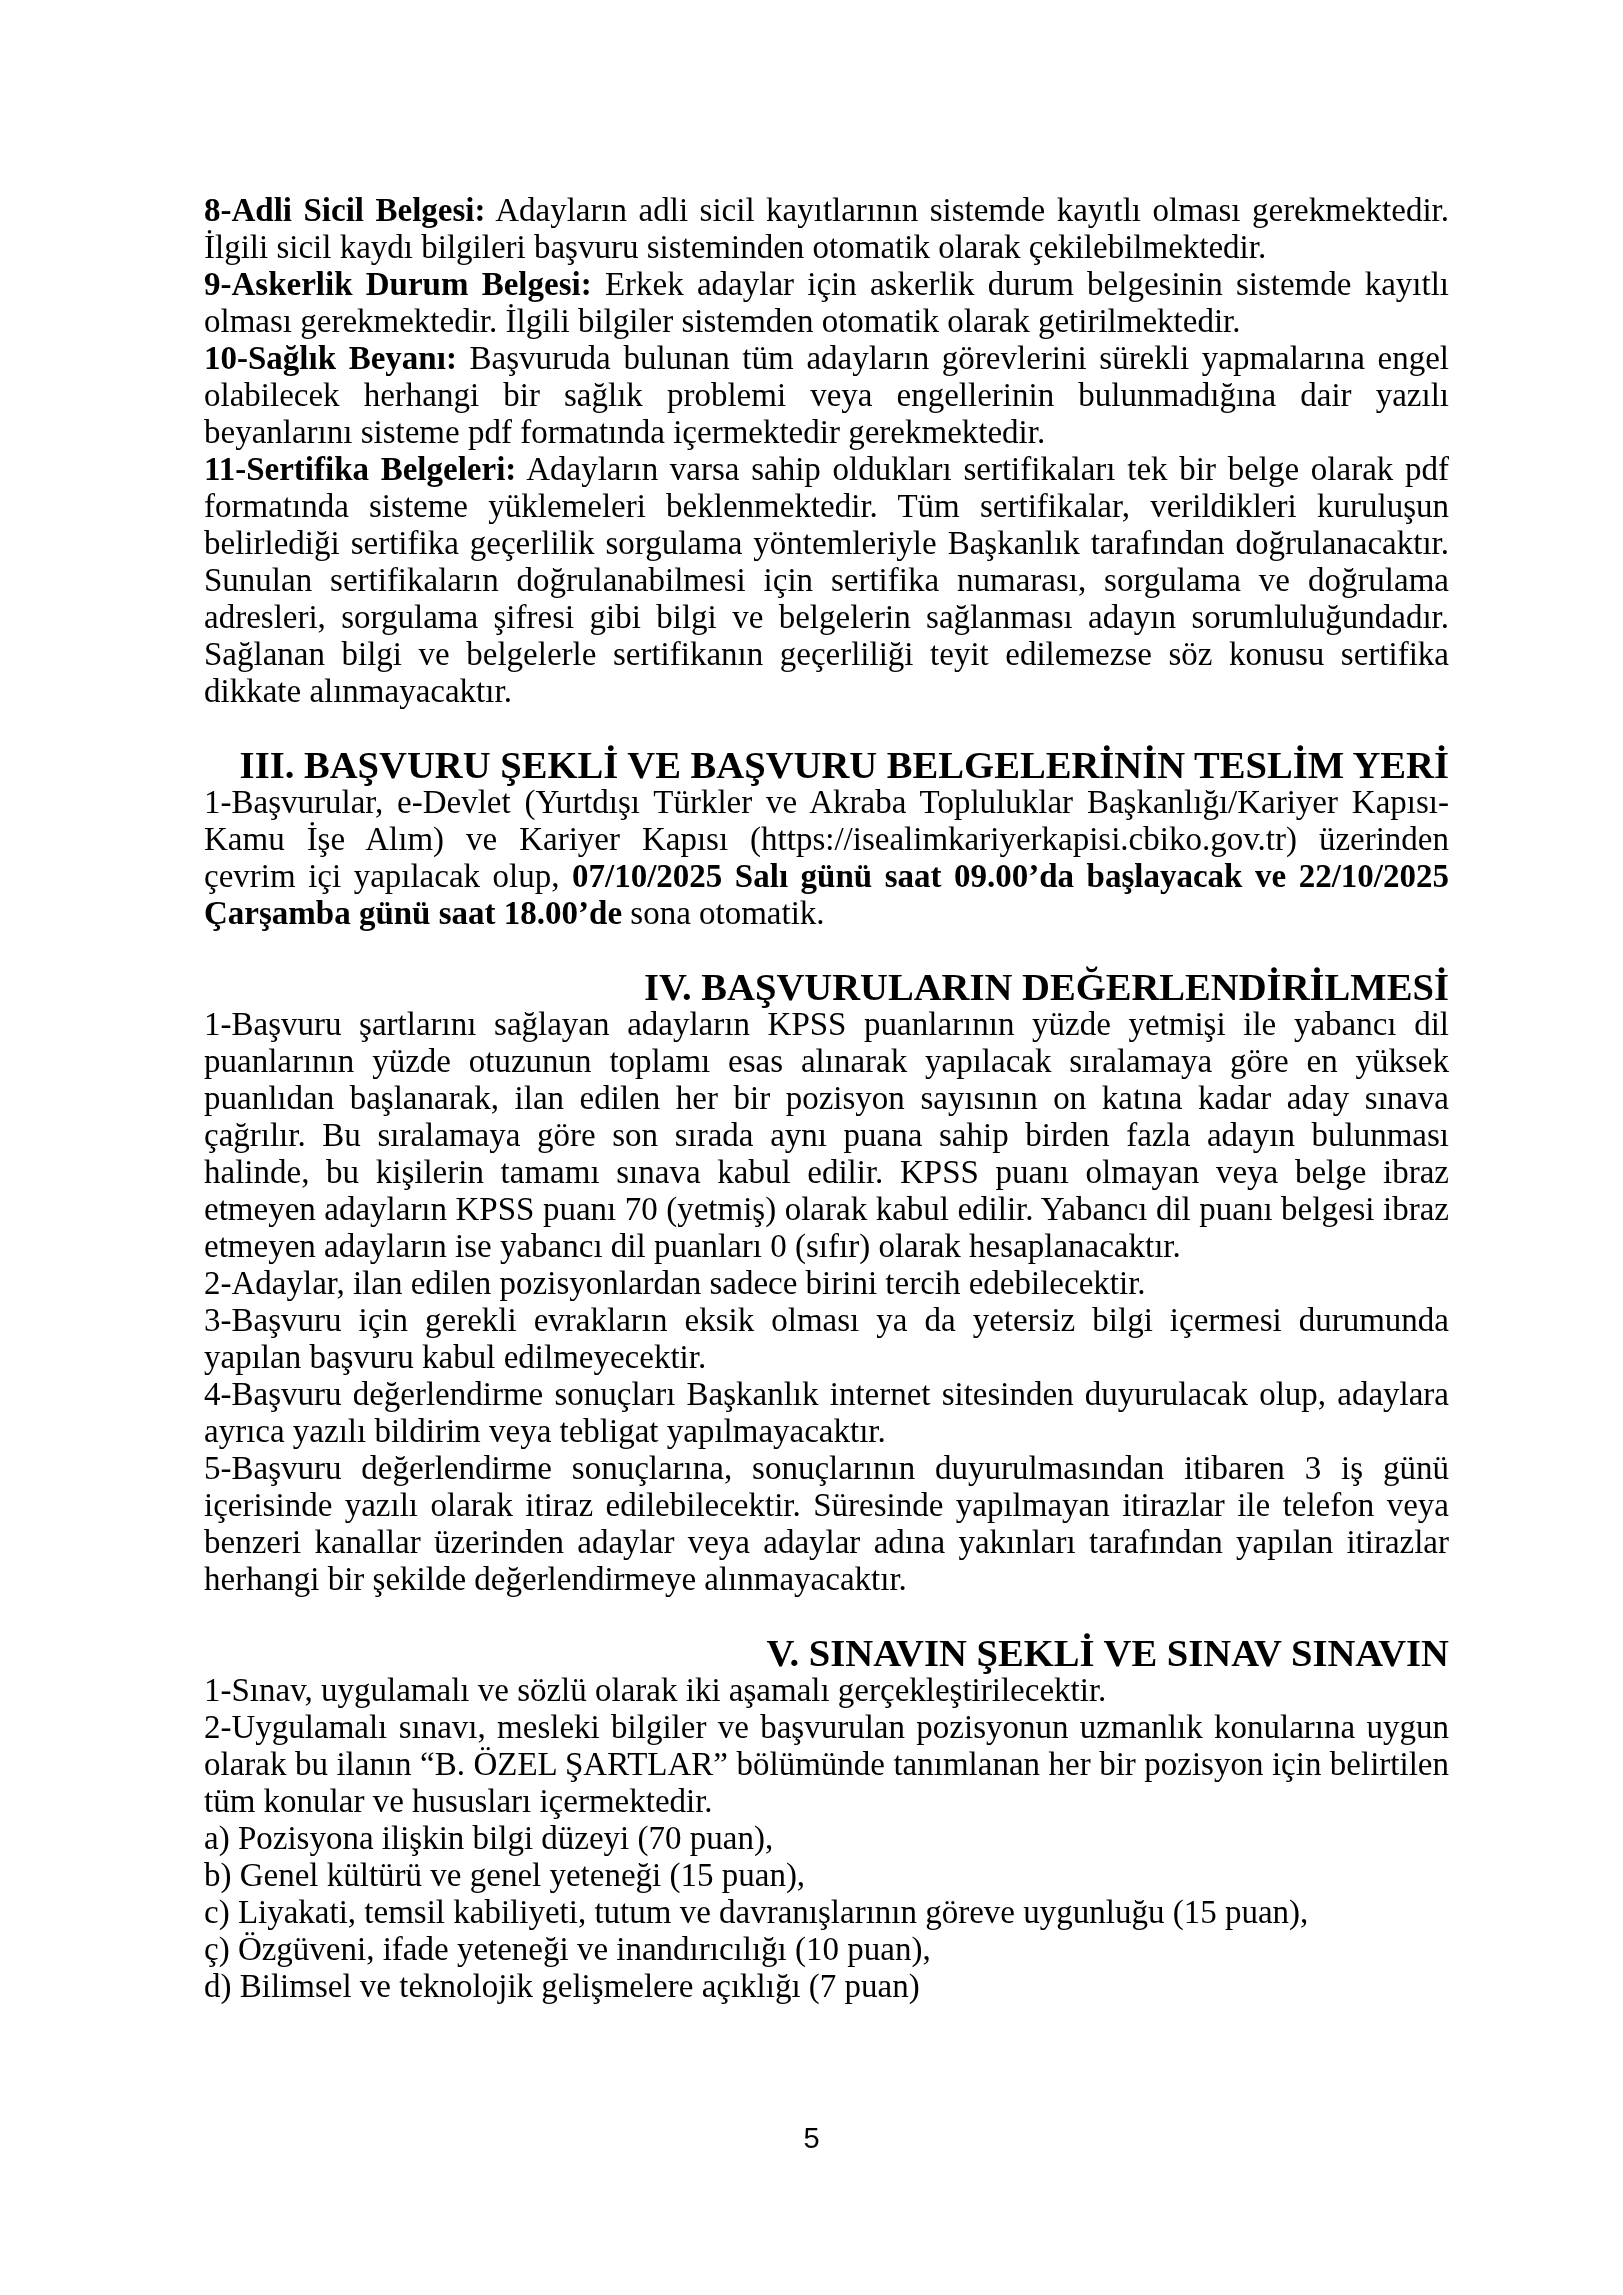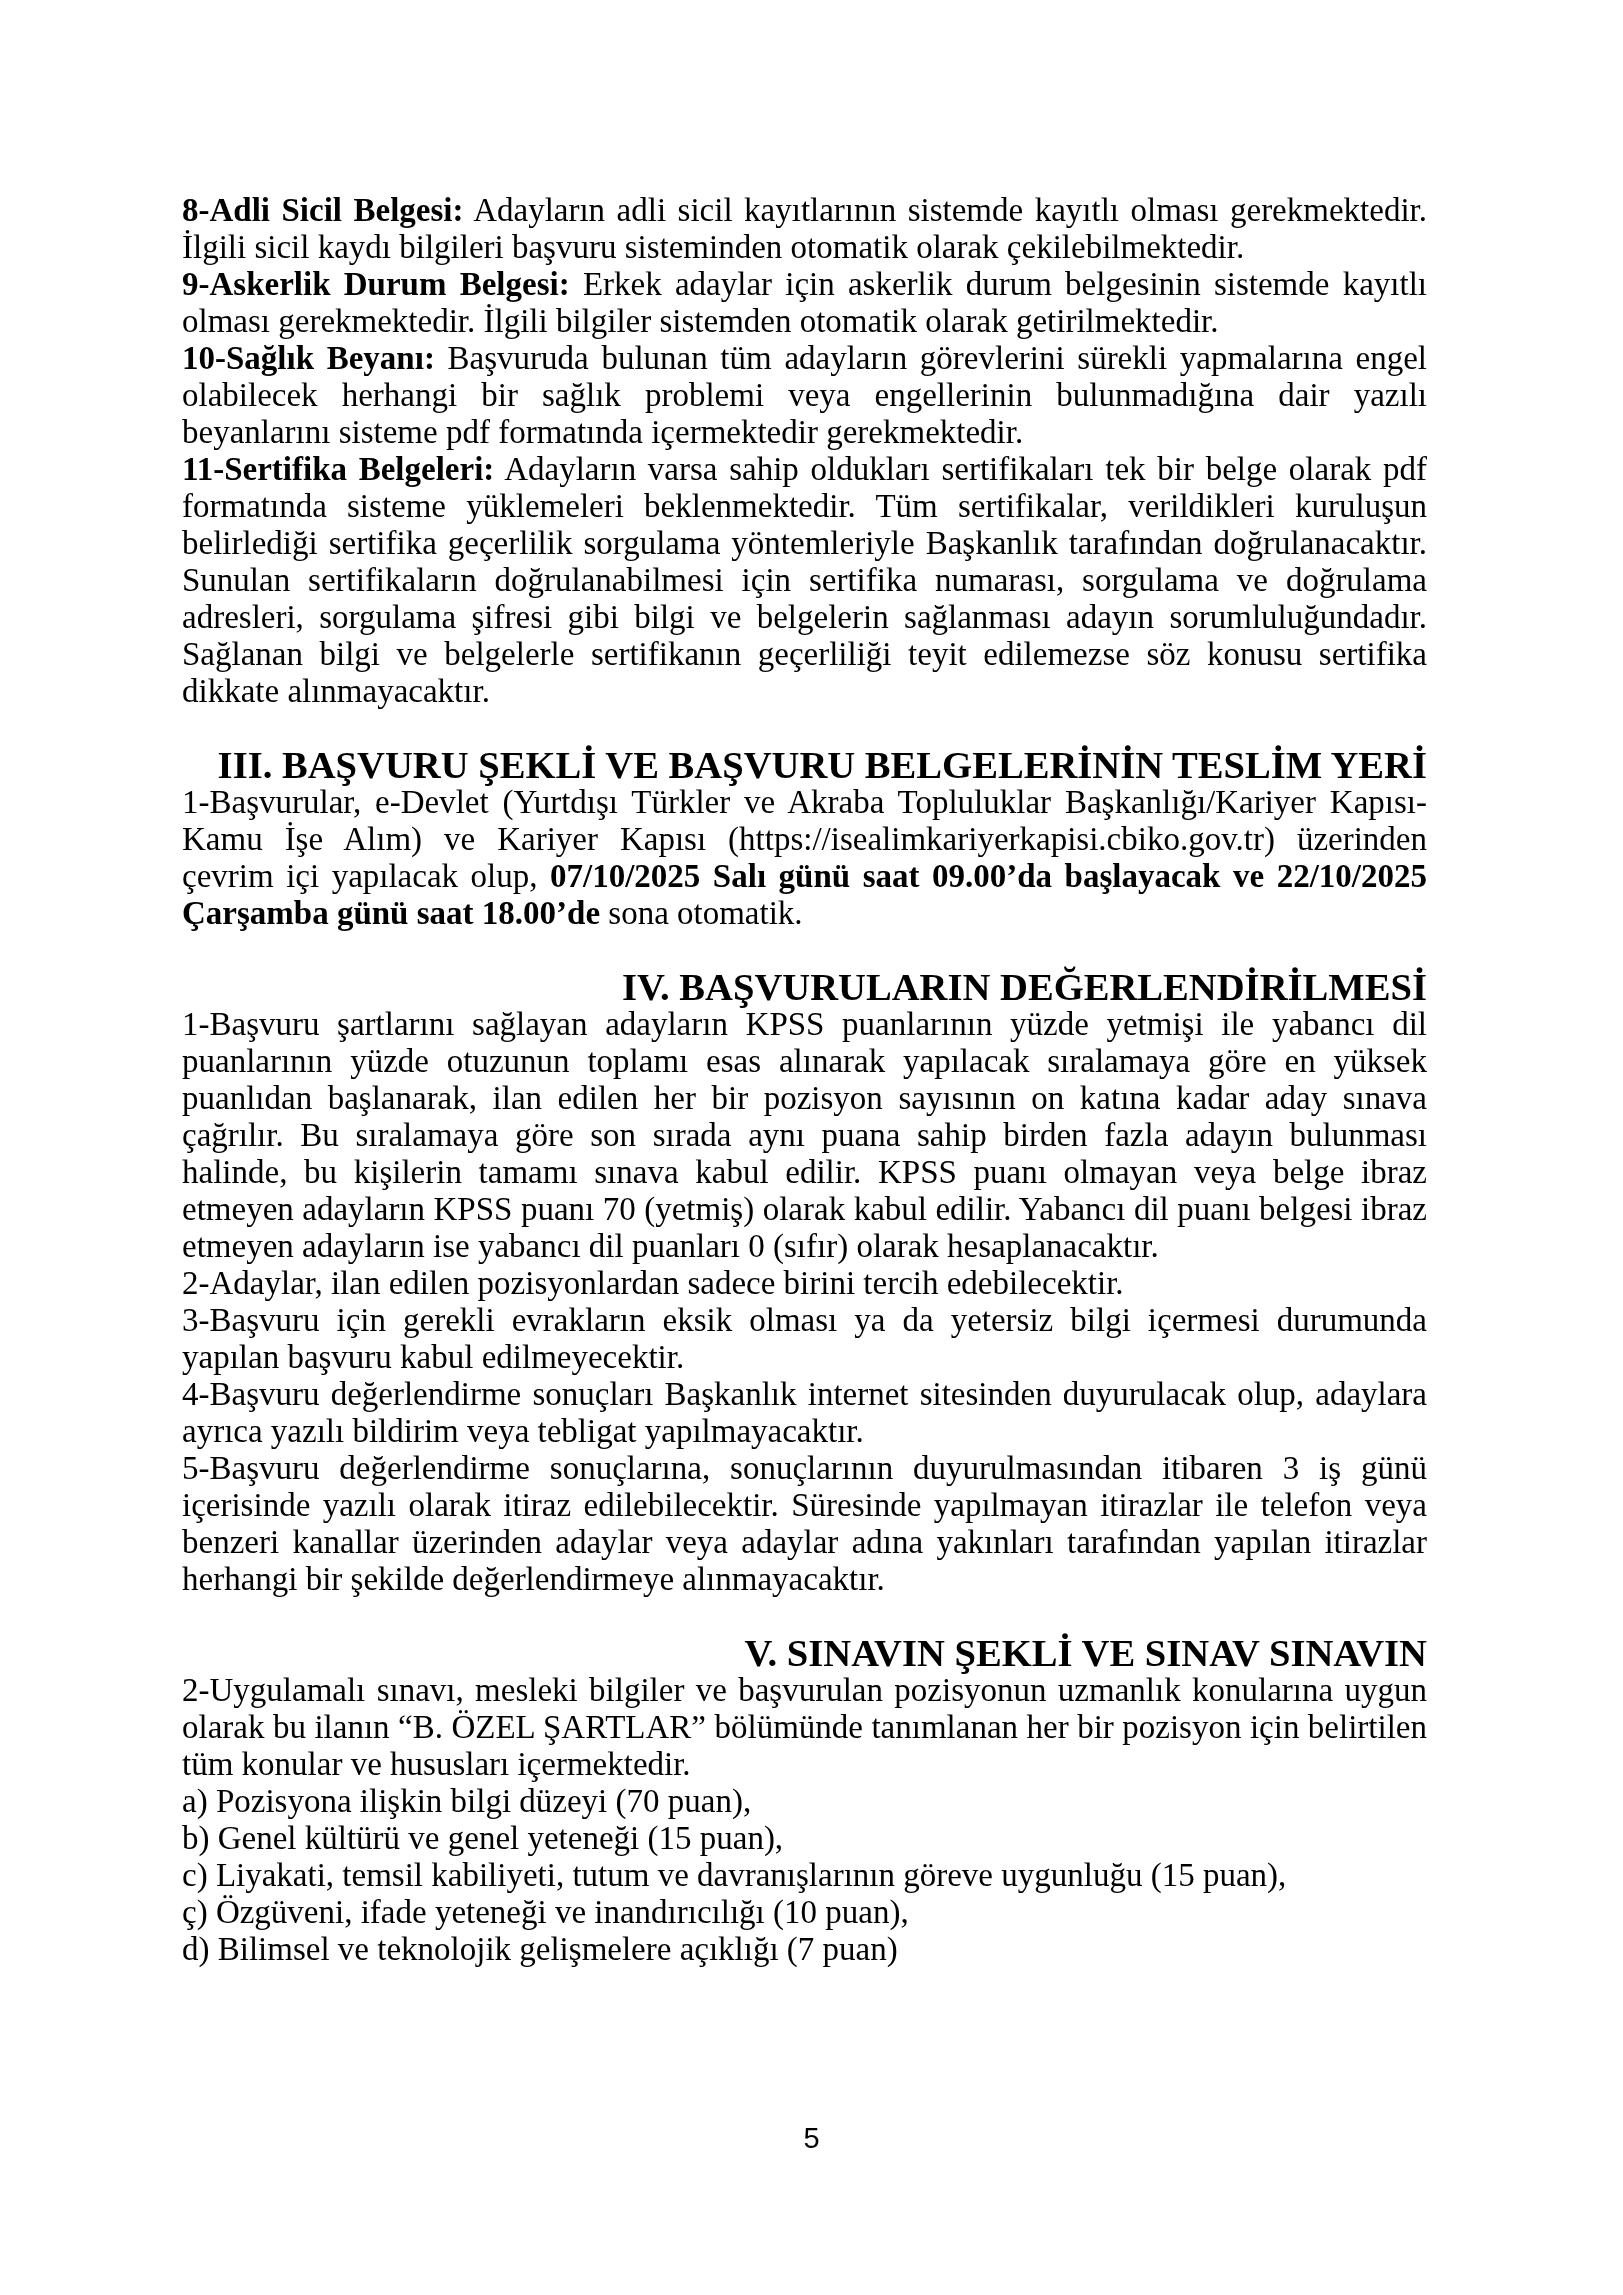--- a/index.html
+++ b/index.html
@@ -14,21 +14,21 @@
   .page {
     position: absolute;
     left: 0; top: 0;
     width: 1623px;
     height: 2295px;
     background: #ffffff;
     overflow: hidden;
   }
   .doc-body {
     position: absolute;
-    left: 182px;
+    left: 204px;
     top: 192px;
     width: 1245px;
     font-size: 33px;
     line-height: 37px;
   }
   .block { text-align: justify; }
   .block.heading {
     font-weight: bold;
     text-align: right;
   }
@@ -61,20 +61,21 @@
       <p class="block paragraph"><span>1-Başvurular, e-Devlet (Yurtdışı Türkler ve Akraba Topluluklar Başkanlığı/Kariyer Kapısı-Kamu İşe Alım) ve Kariyer Kapısı (https://isealimkariyerkapisi.cbiko.gov.tr) üzerinden çevrim içi yapılacak olup, </span><strong>07/10/2025 Salı günü saat 09.00’da başlayacak ve 22/10/2025 Çarşamba günü saat 18.00’de</strong><span> sona otomatik.</span></p>
       <p class="block spacer"></p>
       <h3 class="block heading"><strong>IV. BAŞVURULARIN DEĞERLENDİRİLMESİ</strong></h3>
       <p class="block paragraph"><span>1-Başvuru şartlarını sağlayan adayların KPSS puanlarının yüzde yetmişi ile yabancı dil puanlarının yüzde otuzunun toplamı esas alınarak yapılacak sıralamaya göre en yüksek puanlıdan başlanarak, ilan edilen her bir pozisyon sayısının on katına kadar aday sınava çağrılır. Bu sıralamaya göre son sırada aynı puana sahip birden fazla adayın bulunması halinde, bu kişilerin tamamı sınava kabul edilir. KPSS puanı olmayan veya belge ibraz etmeyen adayların KPSS puanı 70 (yetmiş) olarak kabul edilir. Yabancı dil puanı belgesi ibraz etmeyen adayların ise yabancı dil puanları 0 (sıfır) olarak hesaplanacaktır.</span></p>
       <p class="block paragraph"><span>2-Adaylar, ilan edilen pozisyonlardan sadece birini tercih edebilecektir.</span></p>
       <p class="block paragraph"><span>3-Başvuru için gerekli evrakların eksik olması ya da yetersiz bilgi içermesi durumunda yapılan başvuru kabul edilmeyecektir.</span></p>
       <p class="block paragraph"><span>4-Başvuru değerlendirme sonuçları Başkanlık internet sitesinden duyurulacak olup, adaylara ayrıca yazılı bildirim veya tebligat yapılmayacaktır.</span></p>
       <p class="block paragraph"><span>5-Başvuru değerlendirme sonuçlarına, sonuçlarının duyurulmasından itibaren 3 iş günü içerisinde yazılı olarak itiraz edilebilecektir. Süresinde yapılmayan itirazlar ile telefon veya benzeri kanallar üzerinden adaylar veya adaylar adına yakınları tarafından yapılan itirazlar herhangi bir şekilde değerlendirmeye alınmayacaktır.</span></p>
       <p class="block spacer"></p>
       <h3 class="block heading"><strong>V. SINAVIN ŞEKLİ VE SINAV SINAVIN</strong></h3>
+      <p class="block paragraph"><span>1-Sınav, uygulamalı ve sözlü olarak iki aşamalı gerçekleştirilecektir.</span></p>
       <p class="block paragraph"><span>2-Uygulamalı sınavı, mesleki bilgiler ve başvurulan pozisyonun uzmanlık konularına uygun olarak bu ilanın “B. ÖZEL ŞARTLAR” bölümünde tanımlanan her bir pozisyon için belirtilen tüm konular ve hususları içermektedir.</span></p>
       <p class="block list-item"><span>a) Pozisyona ilişkin bilgi düzeyi (70 puan),</span></p>
       <p class="block list-item"><span>b) Genel kültürü ve genel yeteneği (15 puan),</span></p>
       <p class="block list-item"><span>c) Liyakati, temsil kabiliyeti, tutum ve davranışlarının göreve uygunluğu (15 puan),</span></p>
       <p class="block list-item"><span>ç) Özgüveni, ifade yeteneği ve inandırıcılığı (10 puan),</span></p>
       <p class="block list-item"><span>d) Bilimsel ve teknolojik gelişmelere açıklığı (7 puan)</span></p>
     </div>
   <div class="page-number">5</div>
 </div>
 

